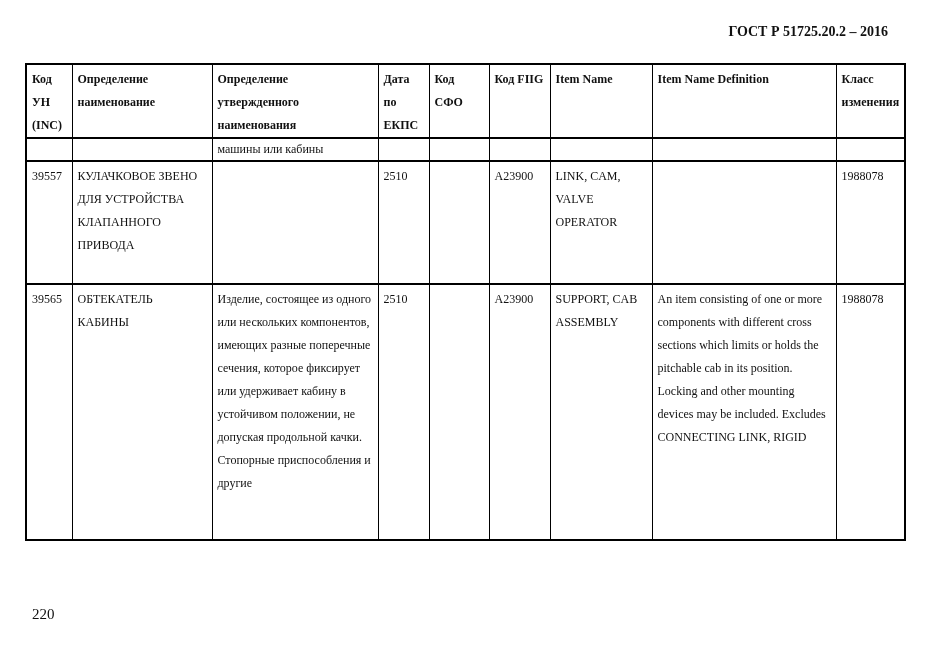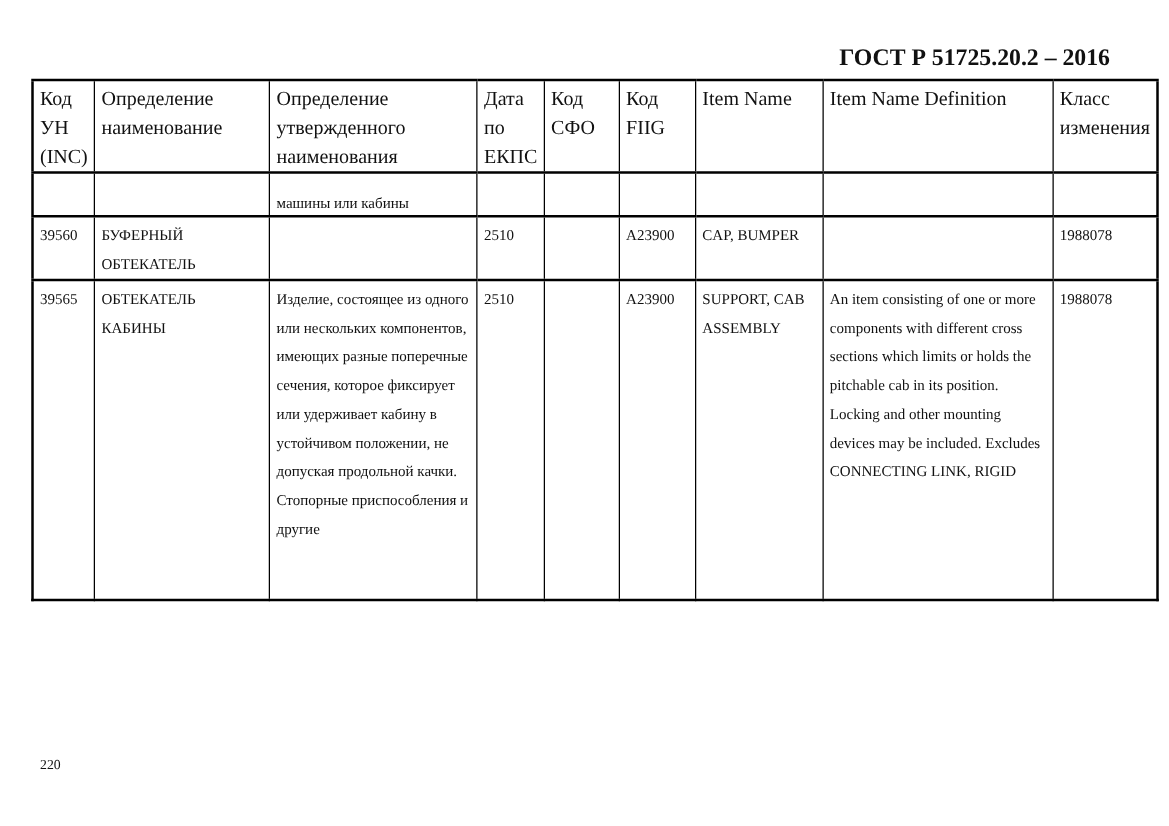--- a/index.html
+++ b/index.html
@@ -1,23 +1,23 @@
 <!DOCTYPE html>
 <html><head>
 <meta charset="utf-8">
 <style>
   html, body { margin: 0; padding: 0; background: #ffffff; }
   body { width: 935px; height: 661px; position: relative; overflow: hidden;
          font-family: "Liberation Serif", serif; color: #111; }
-  .doc-title { position: absolute; right: 47px; top: 36px; font-size: 19px; font-weight: bold; }
-  .page-number { position: absolute; left: 32px; top: 606px; font-size: 11px; font-family: Liberation Serif, serif; }
+  .doc-title { position: absolute; right: 47px; top: 24px; font-size: 14px; font-weight: bold; }
+  .page-number { position: absolute; left: 32px; top: 606px; font-size: 15px; font-family: Liberation Serif, serif; }
   table.grid { position: absolute; left: 25px; top: 63px; border-collapse: collapse; table-layout: fixed; }
   table.grid td, table.grid th { border: 1px solid #000; vertical-align: top; padding: 3px 5px 0 5px;
          font-size: 12px; line-height: 23px; text-align: left; overflow: hidden; word-wrap: break-word; }
-  table.grid th { font-weight: normal; font-size: 16px; }
+  table.grid th { font-weight: bold; font-size: 12px; }
   table.grid { border: 2px solid #000; }
   table.grid thead tr th { border-top: 2px solid #000; border-bottom: 2.5px solid #000; }
   tr.row-sep td { border-bottom: 2.5px solid #000; }
   td.thick-l, th.thick-l { border-left: 2.5px solid #000; }
 </style>
 </head>
 <body>
 
 <div class="doc-title">ГОСТ Р 51725.20.2 – 2016</div>
 
@@ -43,36 +43,36 @@
       <th>Код FIIG</th>
       <th class="thick-l">Item Name</th>
       <th>Item Name Definition</th>
       <th>Класс изменения</th>
     </tr>
   </thead>
   <tbody>
     <tr class="row-sep" style="height:23px">
       <td style="padding-top:0"></td>
       <td style="padding-top:0"></td>
-      <td style="padding-top:13px;line-height:20px">машины или кабины</td>
+      <td style="padding-top:0;line-height:20px">машины или кабины</td>
       <td class="thick-l" style="padding-top:0"></td>
       <td class="thick-l" style="padding-top:0"></td>
       <td style="padding-top:0"></td>
       <td class="thick-l" style="padding-top:0"></td>
       <td style="padding-top:0"></td>
       <td style="padding-top:0"></td>
     </tr>
-    <tr class="row-sep" style="height:50px">
-      <td>39560</td>
-      <td>БУФЕРНЫЙ ОБТЕКАТЕЛЬ</td>
+    <tr class="row-sep" style="height:123px">
+      <td>39557</td>
+      <td>КУЛАЧКОВОЕ ЗВЕНО ДЛЯ УСТРОЙСТВА КЛАПАННОГО ПРИВОДА</td>
       <td></td>
       <td class="thick-l">2510</td>
       <td class="thick-l"></td>
       <td>A23900</td>
-      <td class="thick-l">CAP, BUMPER</td>
+      <td class="thick-l">LINK, CAM, VALVE OPERATOR</td>
       <td></td>
       <td>1988078</td>
     </tr>
     <tr style="height:256px">
       <td>39565</td>
       <td>ОБТЕКАТЕЛЬ КАБИНЫ</td>
       <td>Изделие, состоящее из одного или нескольких компонентов, имеющих разные поперечные сечения, которое фиксирует или удерживает кабину в устойчивом положении, не допуская продольной качки. Стопорные приспособления и другие</td>
       <td class="thick-l">2510</td>
       <td class="thick-l"></td>
       <td>A23900</td>

